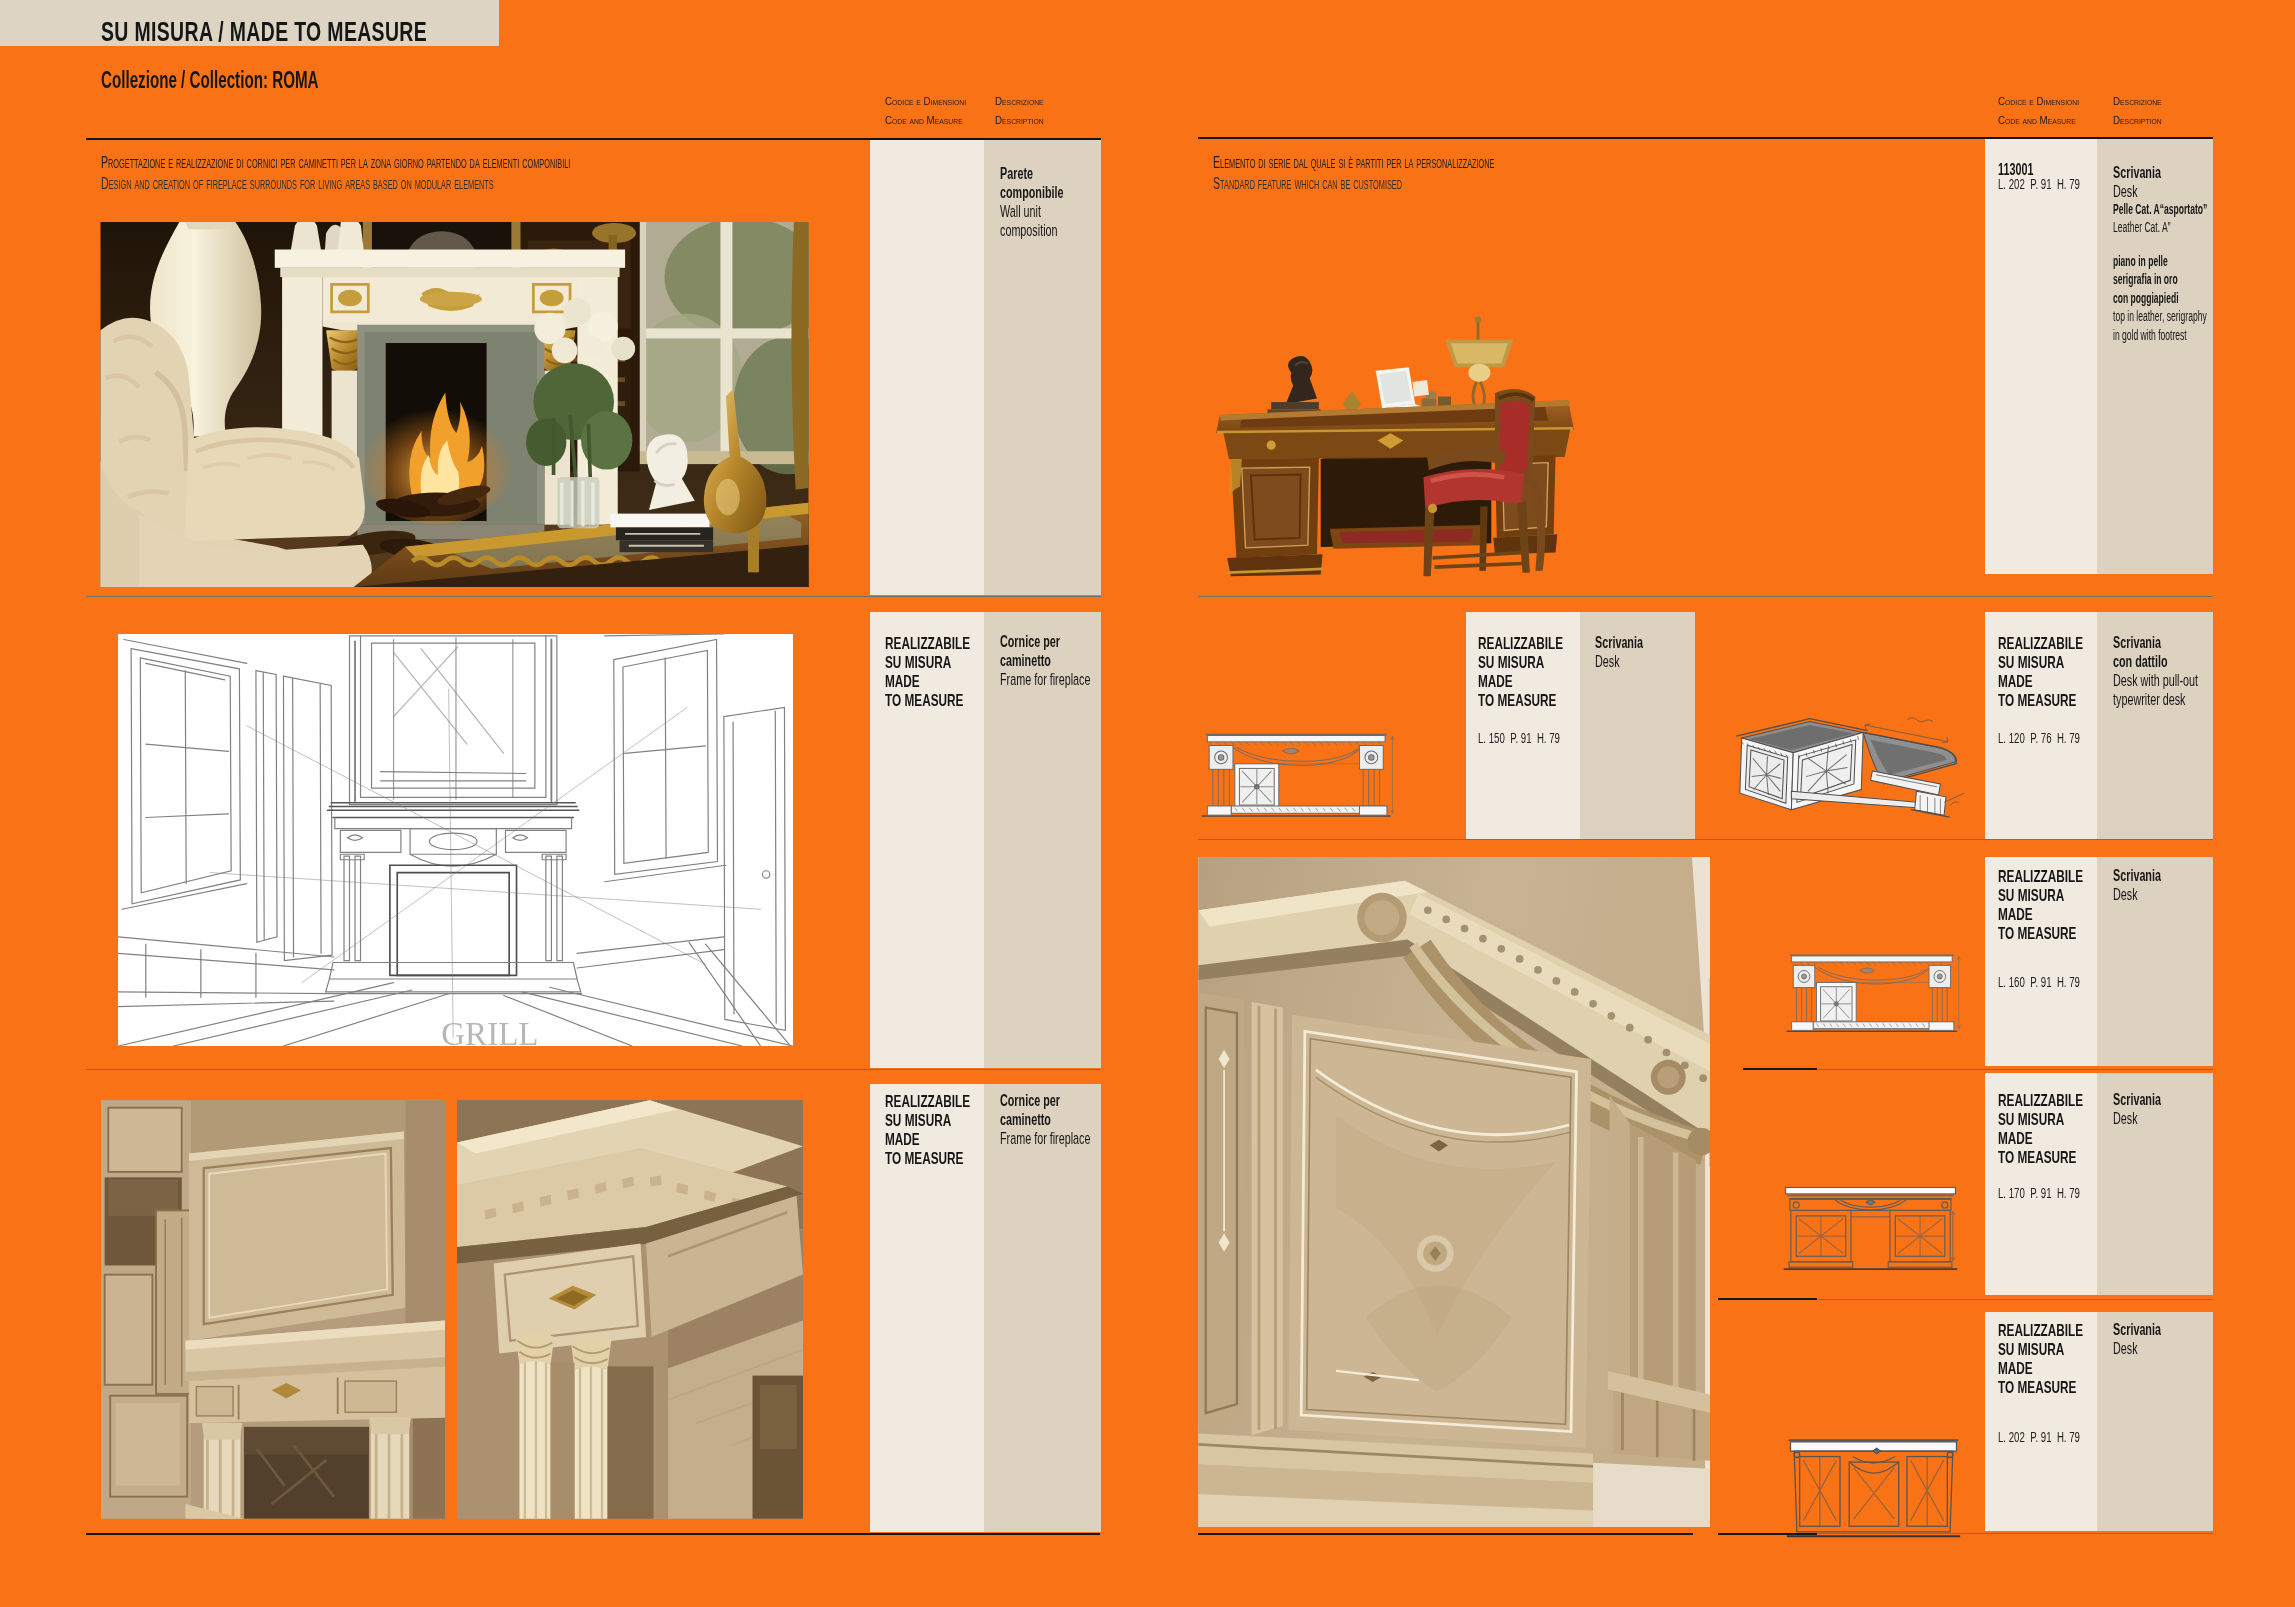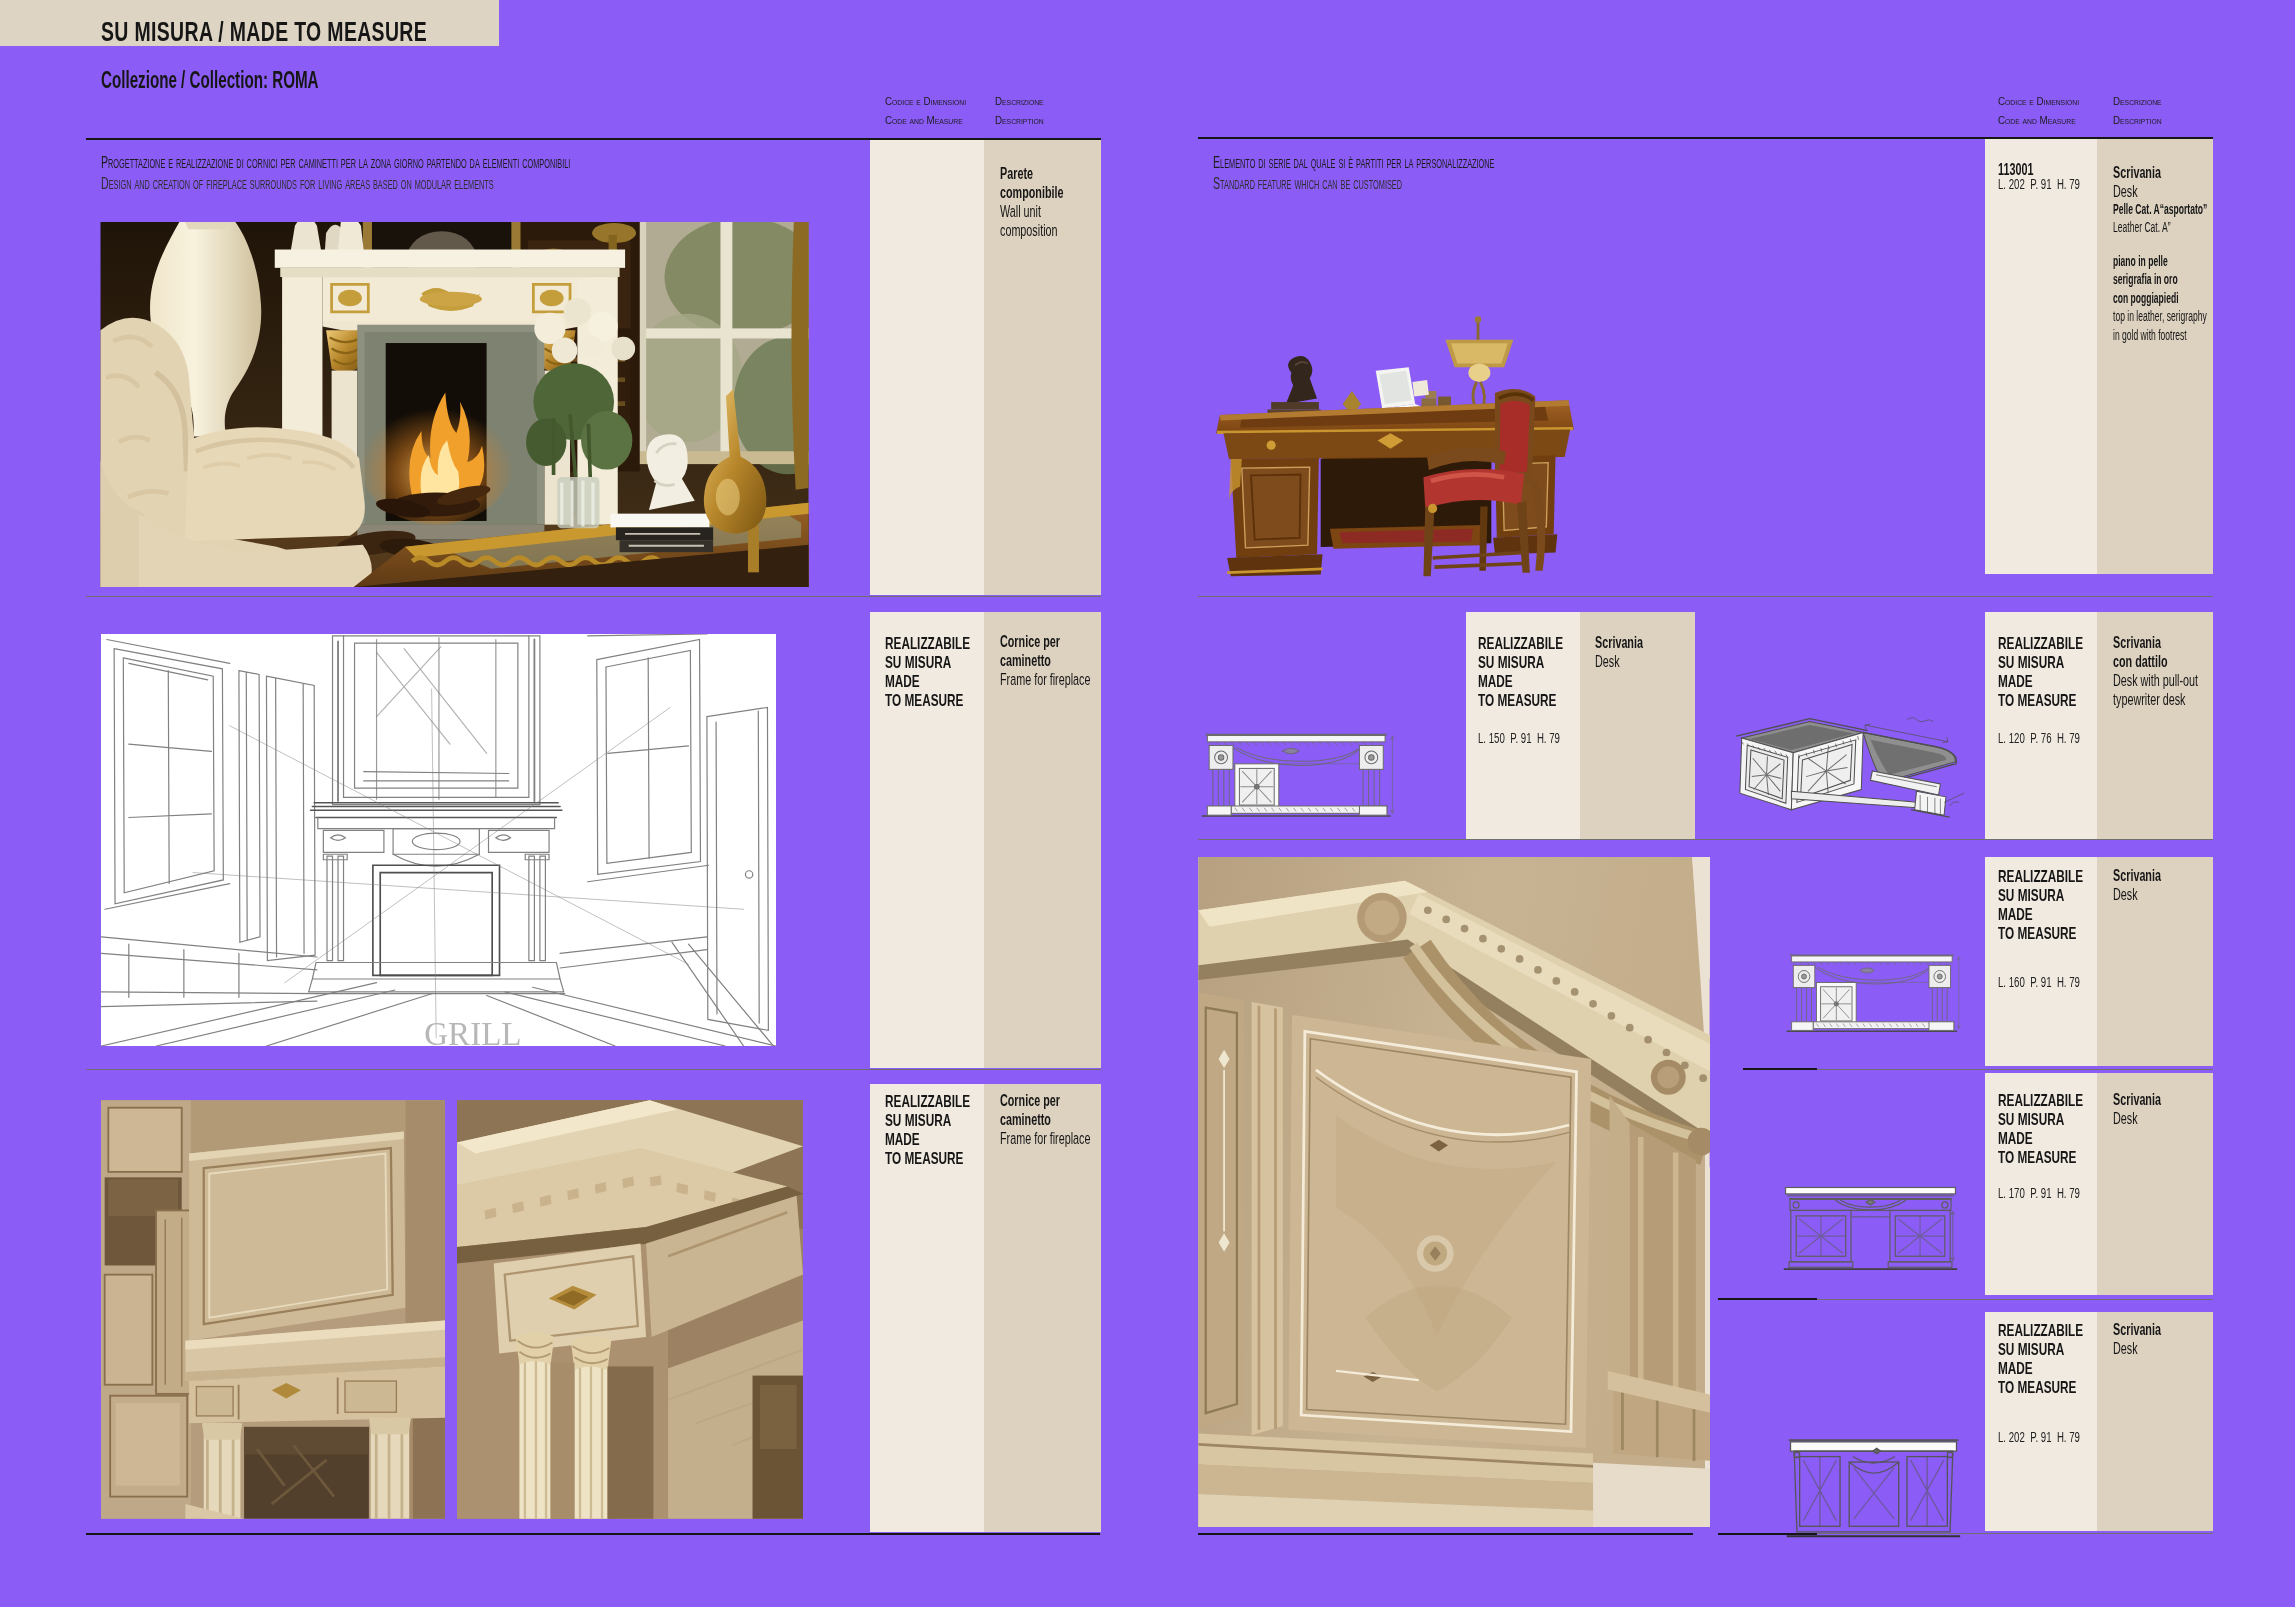--- a/index.html
+++ b/index.html
@@ -1,16 +1,16 @@
 <!DOCTYPE html>
 <html style="font-size:14.7px"><head>
 <meta charset="utf-8">
 <style>
   html,body{margin:0;padding:0;background:#fff;}
-  #page{position:relative;width:2296px;height:1607px;background:#8b5cf6;overflow:hidden;
+  #page{position:relative;width:2296px;height:1607px;background:#f97316;overflow:hidden;
         font-family:"Liberation Sans",sans-serif;color:#161616;}
   .abs{position:absolute;}
   .rule{position:absolute;background:#6f6f6f;height:1.3px;}
   .ruleb{position:absolute;background:#161616;}
   .colL{position:absolute;background:#f1eae1;}
   .colD{position:absolute;background:#ddd2c0;}
   .sc{font-variant:small-caps;white-space:nowrap;transform-origin:0 0;color:#1c1c1c;}
   .rz{font-weight:bold;font-size:16.5px;line-height:19px;transform:scaleX(0.715);transform-origin:0 0;white-space:nowrap;}
   .desc{font-size:17.4px;line-height:19px;transform:scaleX(0.62);transform-origin:0 0;white-space:nowrap;}
   .desc b{font-weight:bold;}
@@ -196,21 +196,21 @@
     <ellipse cx="684" cy="300" rx="13" ry="20" fill="#f2d88c" opacity="0.5"></ellipse>
   </svg>
   </div>
 
   <div class="rule" style="left:86px;top:596px;width:1015px;"></div>
 
   <div class="colL" style="left:870px;top:612px;width:115px;height:456px;"></div>
 
   <div class="colD" style="left:984px;top:612px;width:117px;height:456px;"></div>
 
-  <div class="abs" style="left:101px;top:634px;width:675px;height:412px;background:#fff;" id="sketchroom">
+  <div class="abs" style="left:118px;top:634px;width:675px;height:412px;background:#fff;" id="sketchroom">
   <svg width="675" height="412" viewBox="0 0 735 449" fill="none" stroke-linecap="round">
     <g stroke="#818181" stroke-width="1.3">
 
       <path d="M14,16 L132,38 L133,268 L15,294 Z"></path>
       <path d="M24,26 L122,46 L123,258 L25,282 Z"></path>
       <path d="M30,32 L116,50 M30,120 L120,128 M30,200 L120,196 M73,40 L74,272"></path>
       <path d="M6,6 L140,32 M4,300 L140,272"></path>
 
       <path d="M150,40 L172,44 L173,330 L151,336 Z M158,42 L159,333"></path>
       <path d="M180,46 L232,56 L233,350 L181,356 Z M190,48 L191,352 M220,54 L221,348"></path>

